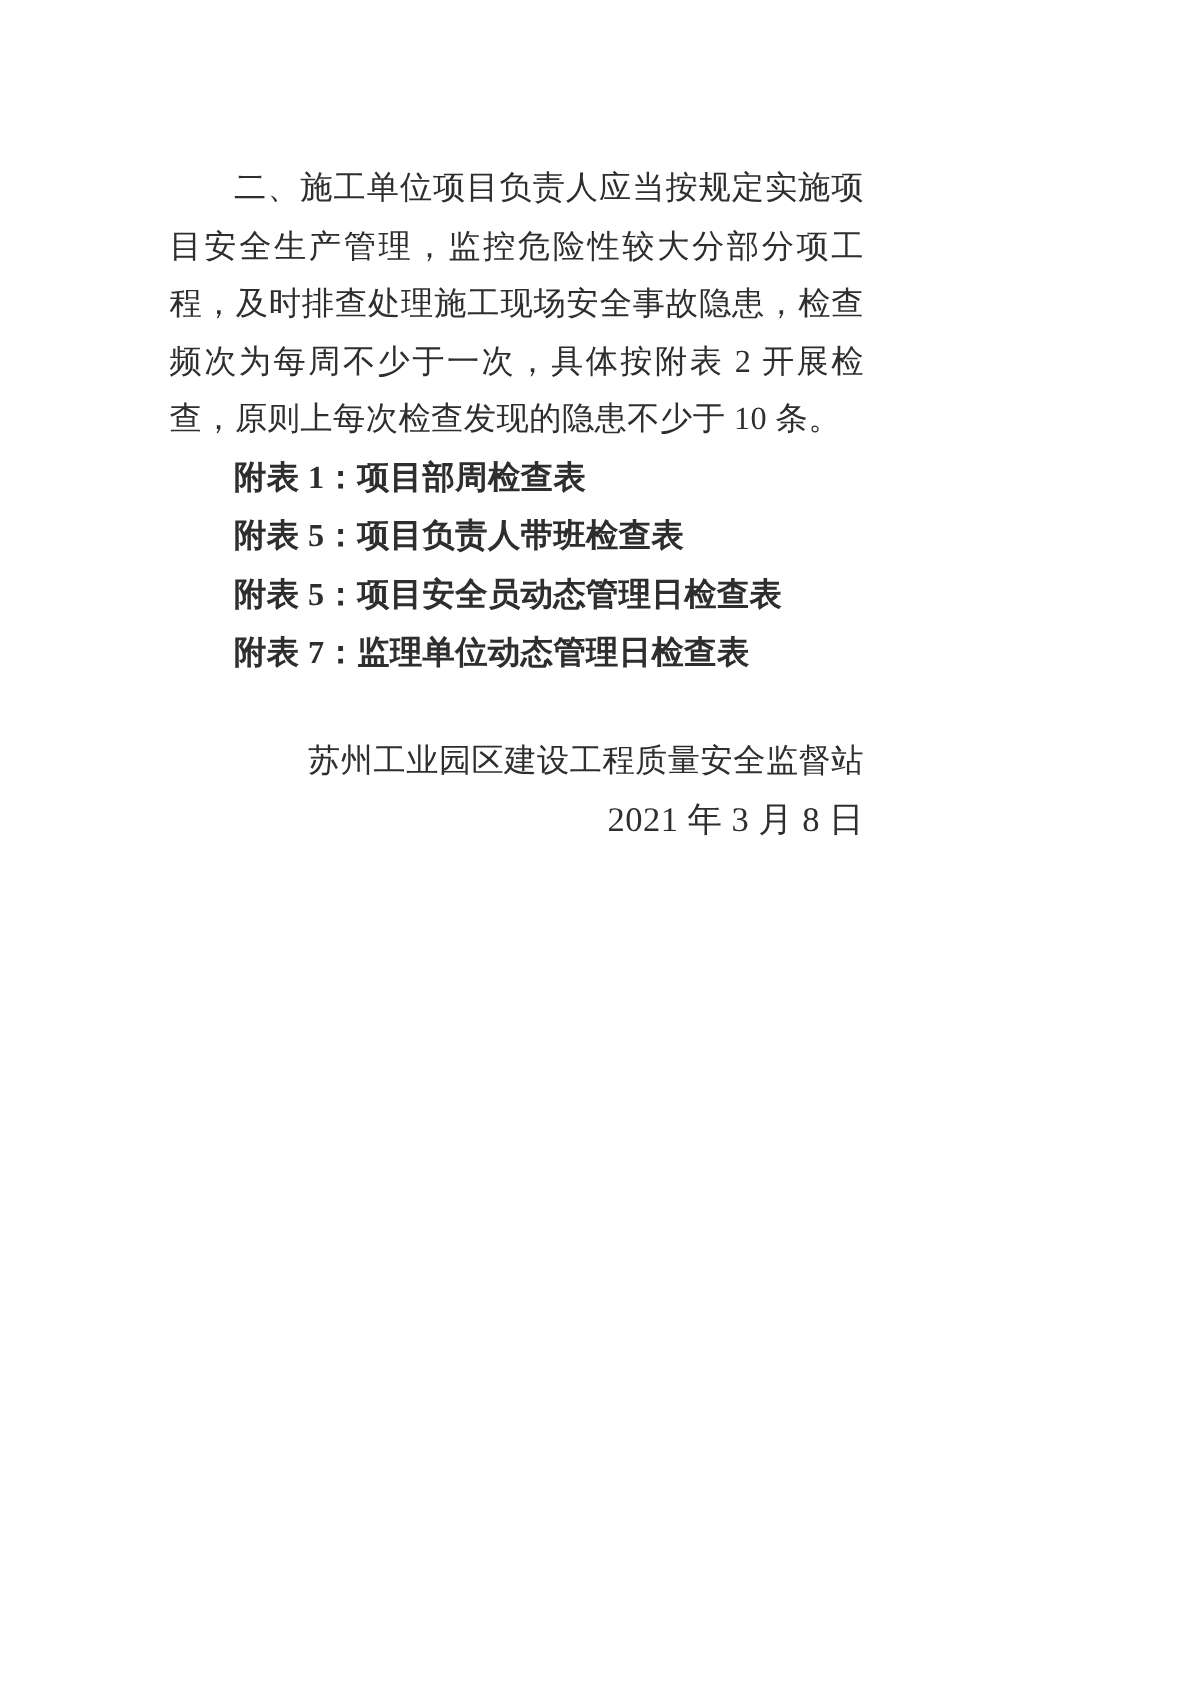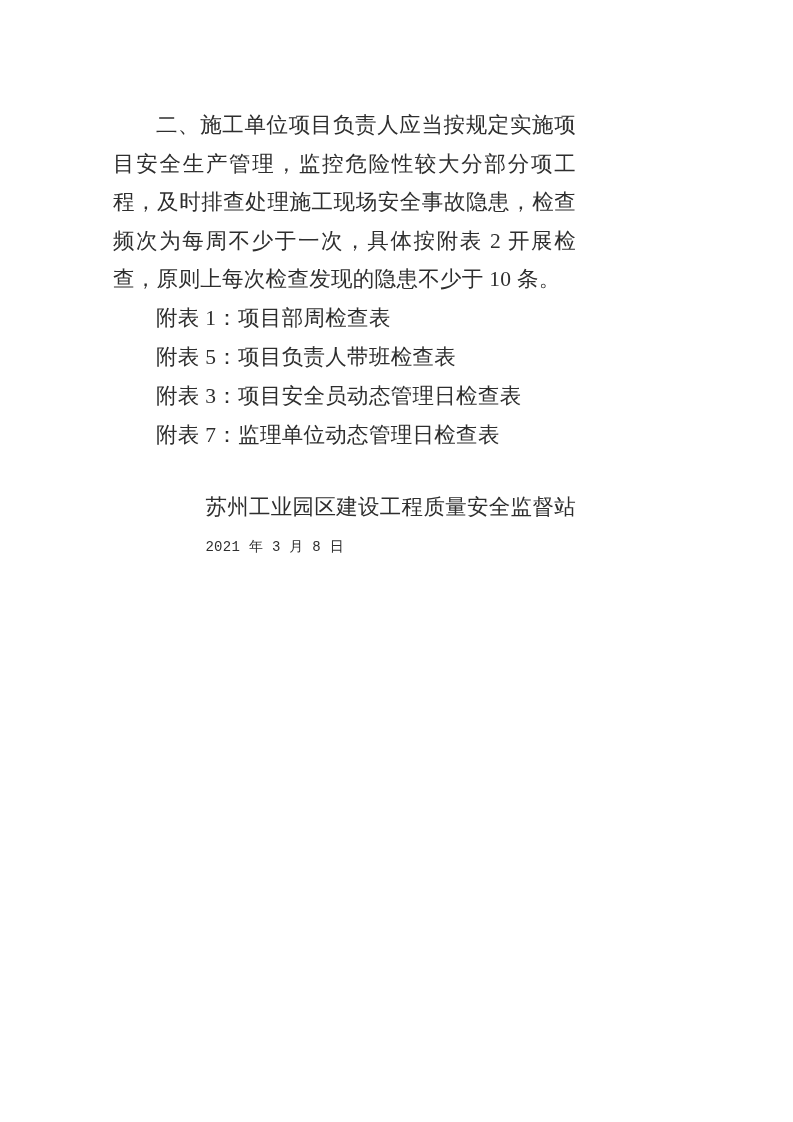--- a/index.html
+++ b/index.html
@@ -25,62 +25,62 @@
     margin: 0;
     font-size: 21.5px;
     line-height: 38.6px;
     text-align: justify;
     text-justify: inter-ideograph;
     text-indent: 2em;
     letter-spacing: 0.3px;
   }
   .attachments {
     margin: 0;
+    font-weight: bold;
   }
   .attach-line {
     font-size: 21.5px;
     line-height: 39px;
     text-indent: 2em;
     letter-spacing: 0.3px;
   }
   .signature {
     margin-top: 33px;
     display: flex;
     justify-content: flex-end;
   }
   .sig-inner {
     display: flex;
     flex-direction: column;
-    align-items: flex-start;
+    align-items: flex-end;
   }
   .sig-org {
     font-size: 21.5px;
     line-height: 39px;
     letter-spacing: 0.3px;
   }
   .sig-date {
-    font-size: 14px;
+    font-size: 23px;
     line-height: 40px;
     letter-spacing: 0.3px;
-    font-family: Liberation Mono, monospace;
   }
 </style>
 </head>
 <body>
 
 <div class="page">
 
   <p class="para">二、施工单位项目负责人应当按规定实施项目安全生产管理，监控危险性较大分部分项工程，及时排查处理施工现场安全事故隐患，检查频次为每周不少于一次，具体按附表 2 开展检查，原则上每次检查发现的隐患不少于 10 条。</p>
 
 
 
   <div class="attachments">
     <div class="attach-line">附表 1：项目部周检查表</div>
     <div class="attach-line">附表 5：项目负责人带班检查表</div>
-    <div class="attach-line">附表 3：项目安全员动态管理日检查表</div>
+    <div class="attach-line">附表 5：项目安全员动态管理日检查表</div>
     <div class="attach-line">附表 7：监理单位动态管理日检查表</div>
   </div>
 
   <div class="signature">
     <div class="sig-inner">
       <div class="sig-org">苏州工业园区建设工程质量安全监督站</div>
       <div class="sig-date">2021 年 3 月 8 日</div>
     </div>
   </div>
 

